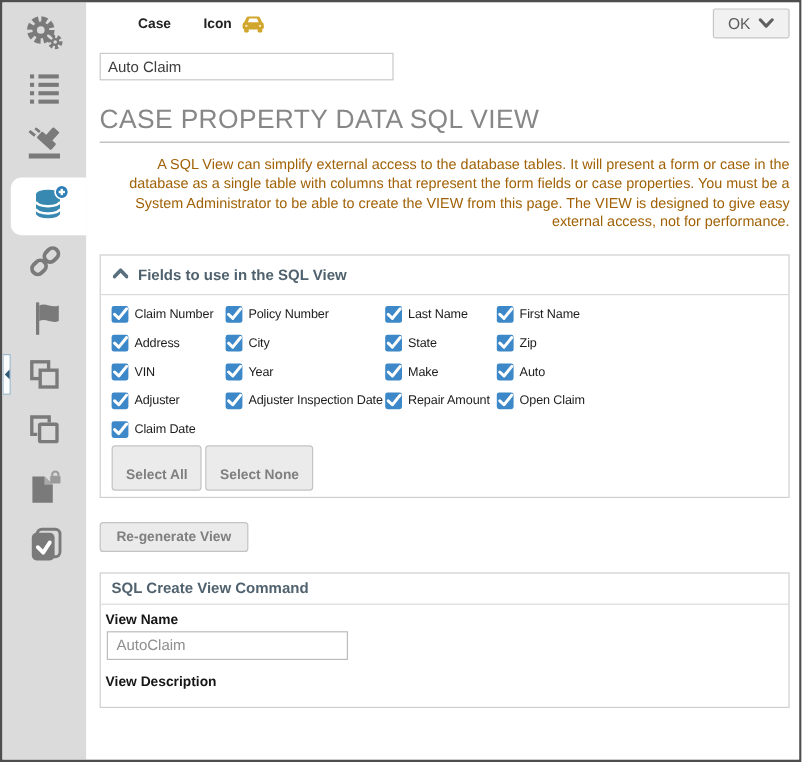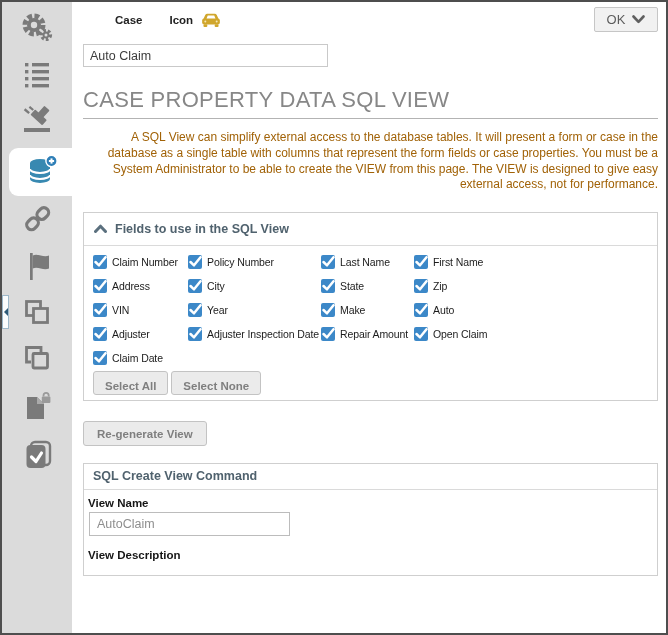--- a/index.html
+++ b/index.html
@@ -39,21 +39,21 @@
   .panel-body1 { padding:11px 10px 12px 8px; display:flex; align-items:center; gap:6px; }
   .radio-check { width:17px; height:17px; border-radius:50%; background:#3c88c8; display:flex; align-items:center; justify-content:center; flex:0 0 auto; cursor:pointer; }
   .option-label { font-size:11.5px; color:#1c1c1c; }
 
   .fields-body { padding:8px 9px 5px 9px; }
   .cb-grid { display:grid; grid-template-columns:95px 133px 93px auto; row-gap:9px; }
   .cb { display:flex; align-items:center; gap:5px; height:15px; cursor:pointer; white-space:nowrap; }
   .cb-box { width:14px; height:14px; background:#3c88c8; border-radius:2px; display:flex; align-items:center; justify-content:center; flex:0 0 auto; }
   .cb-label { font-size:10.5px; letter-spacing:-0.1px; color:#1c1c1c; }
 
-  .btn { background:#ebebeb; border:1px solid #c3c3c3; border-radius:3px; color:#7f7f7f; font-weight:700; font-size:11.5px; height:24px; padding:8px 11px; cursor:pointer; font-family:inherit; }
+  .btn { background:#ebebeb; border:1px solid #c3c3c3; border-radius:3px; color:#7f7f7f; font-weight:700; font-size:11.5px; height:24px; padding:18px 11px; cursor:pointer; font-family:inherit; }
   .btn-row { margin-top:6px; display:flex; gap:3px; }
   .regen-btn { margin-top:20px; height:25px; padding:0 13px; display:block; }
 
   .panel3 { margin-top:17px; }
   .panel3 .panel-header { padding:5px 10px 6px 9px; cursor:default; }
   .sql-body { padding:7px 10px 14px 3px; }
   .field-lbl { font-size:11.5px; font-weight:700; color:#161616; margin-left:1px; }
   .text-input { display:block; margin-top:3px; margin-left:2px; height:24px; border:1px solid #bcbcbc; font-size:12.5px; padding:0 7px; font-family:inherit; }
   .vn-input { width:201px; color:#8e8e8e; }
   .lbl2 { margin-top:13px; display:block; }

